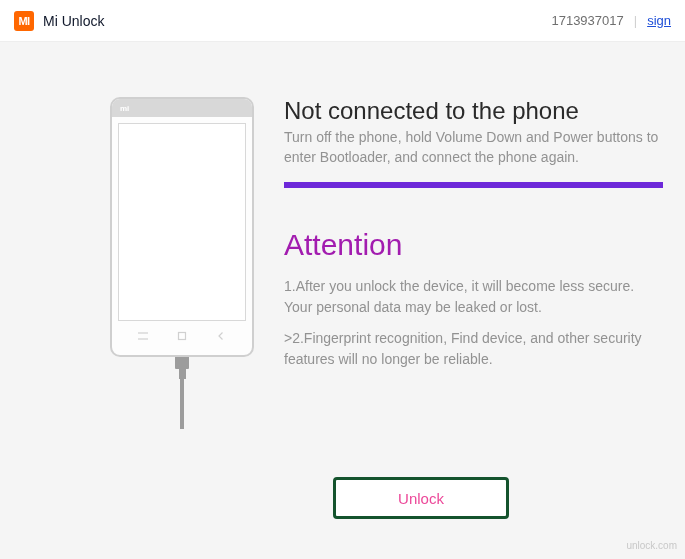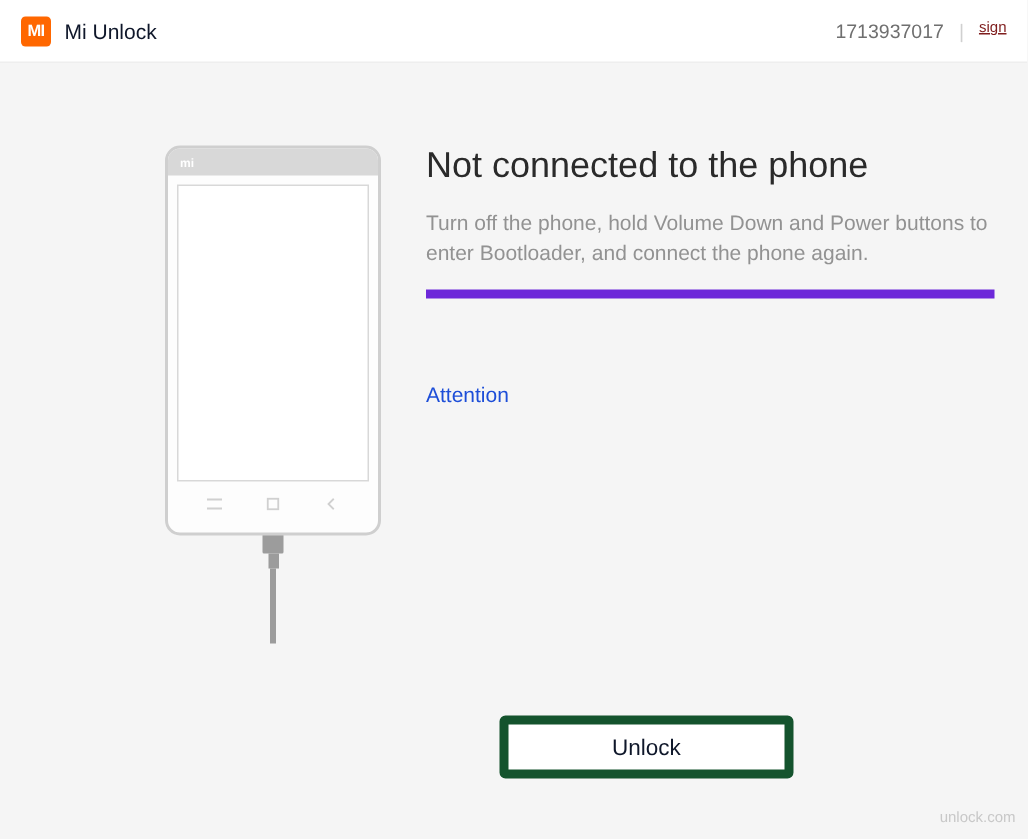--- a/index.html
+++ b/index.html
@@ -42,34 +42,34 @@
       letter-spacing: -0.5px;
     }
     .app-title {
       color: #0f172a;
       font-size: 14px;
       margin-left: 7px;
     }
     .header-right {
       margin-left: auto;
       display: flex;
-      align-items: flex-start;
+      align-items: center;
       gap: 10px;
     }
     .user-id {
       color: #6f6f6f;
       font-size: 13px;
     }
     .divider {
       color: #d0d0d0;
       font-size: 13px;
     }
     .sign-link {
-      color: #7f1d1d;
-      font-size: 10px;
+      color: #1d4ed8;
+      font-size: 13px;
       text-decoration: underline;
       cursor: pointer;
     }
     .content {
       display: flex;
       padding: 55px 18px 20px 55px;
       gap: 30px;
       height: calc(100% - 42px);
       position: relative;
     }
@@ -150,52 +150,52 @@
     }
     .info {
       flex: 1;
       padding-top: 0;
       padding-right: 4px;
     }
     .status-title {
       color: #2a2a2a;
       font-size: 24px;
       font-weight: normal;
-      margin-bottom: 13px;
+      margin-bottom: 2px;
     }
     .status-text {
       color: #929292;
       font-size: 14px;
       line-height: 1.45;
       padding-bottom: 14px;
       border-bottom: 6px solid #6d28d9;
     }
     .attention-title {
-      color: #1d4ed8;
-      font-size: 14px;
+      color: #a21caf;
+      font-size: 30px;
       font-weight: normal;
-      margin-top: 56px;
+      margin-top: 40px;
       margin-bottom: 14px;
     }
     .attention-text {
       color: #929292;
       font-size: 14px;
       line-height: 1.5;
       margin-bottom: 10px;
     }
     .unlock-btn {
       position: absolute;
       bottom: 40px;
       left: 333px;
-      width: 196px;
+      width: 176px;
       height: 42px;
       background: #fff;
-      border: 6px solid #14532d;
+      border: 3px solid #14532d;
       border-radius: 4px;
-      color: #0f172a;
+      color: #ec4899;
       font-size: 15px;
       cursor: pointer;
       display: flex;
       align-items: center;
       justify-content: center;
     }
     .watermark {
       position: absolute;
       bottom: 8px;
       right: 8px;
@@ -249,18 +249,20 @@
       <div class="usb-neck"></div>
       <div class="usb-cable"></div>
     </div>
   </div>
 
   <div class="info">
     <h1 class="status-title">Not connected to the phone</h1>
     <p class="status-text">Turn off the phone, hold Volume Down and Power buttons to enter Bootloader, and connect the phone again.</p>
 
     <h2 class="attention-title">Attention</h2>
+    <p class="attention-text">1.After you unlock the device, it will become less secure. Your personal data may be leaked or lost.</p>
+    <p class="attention-text">&gt;2.Fingerprint recognition, Find device, and other security features will no longer be reliable.</p>
   </div>
 
   <button class="unlock-btn">Unlock</button>
 </div>
 
 <div class="watermark">unlock.com</div>
 
 </body></html>

